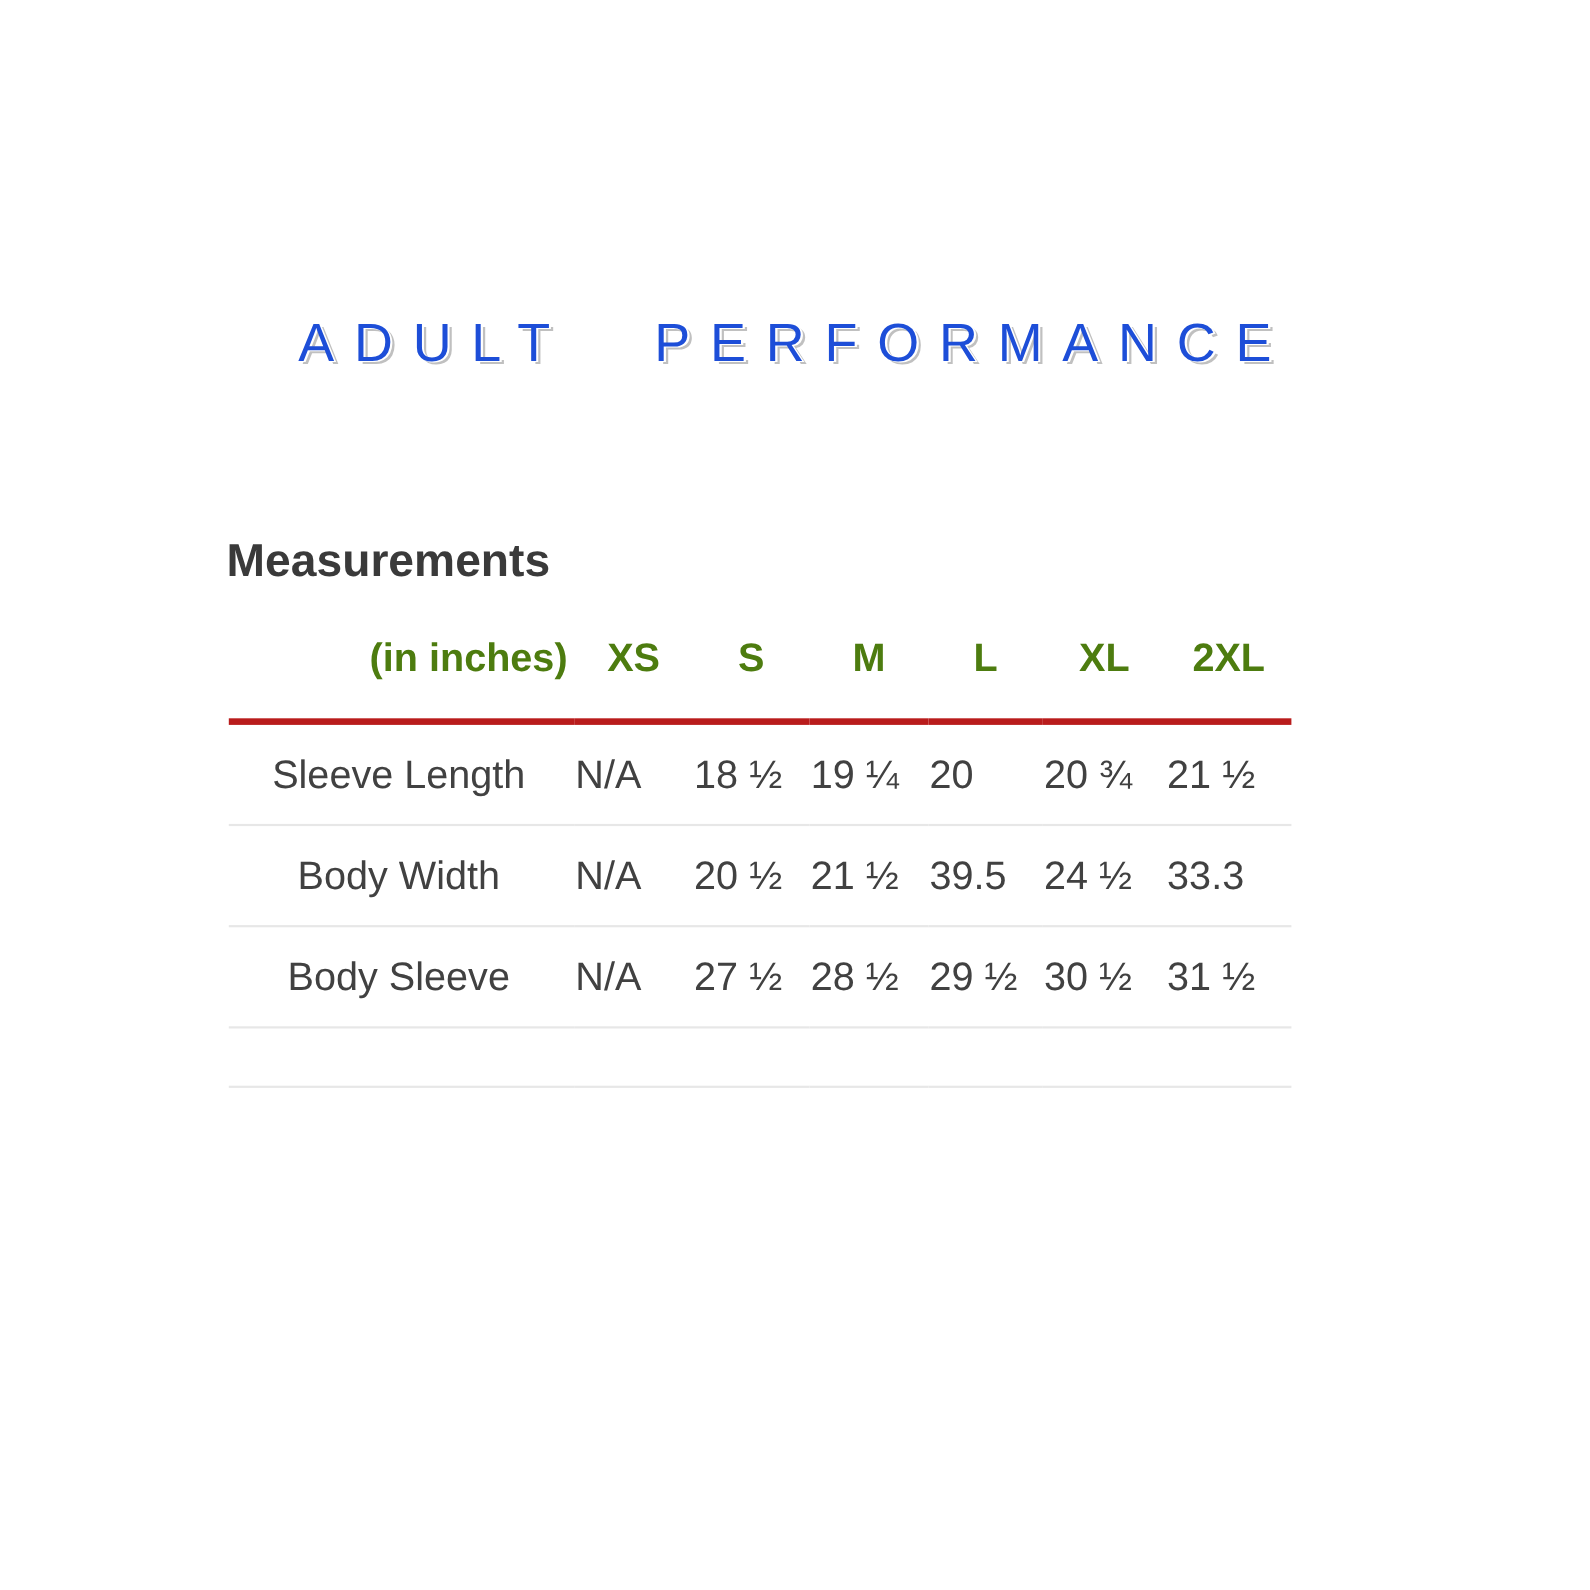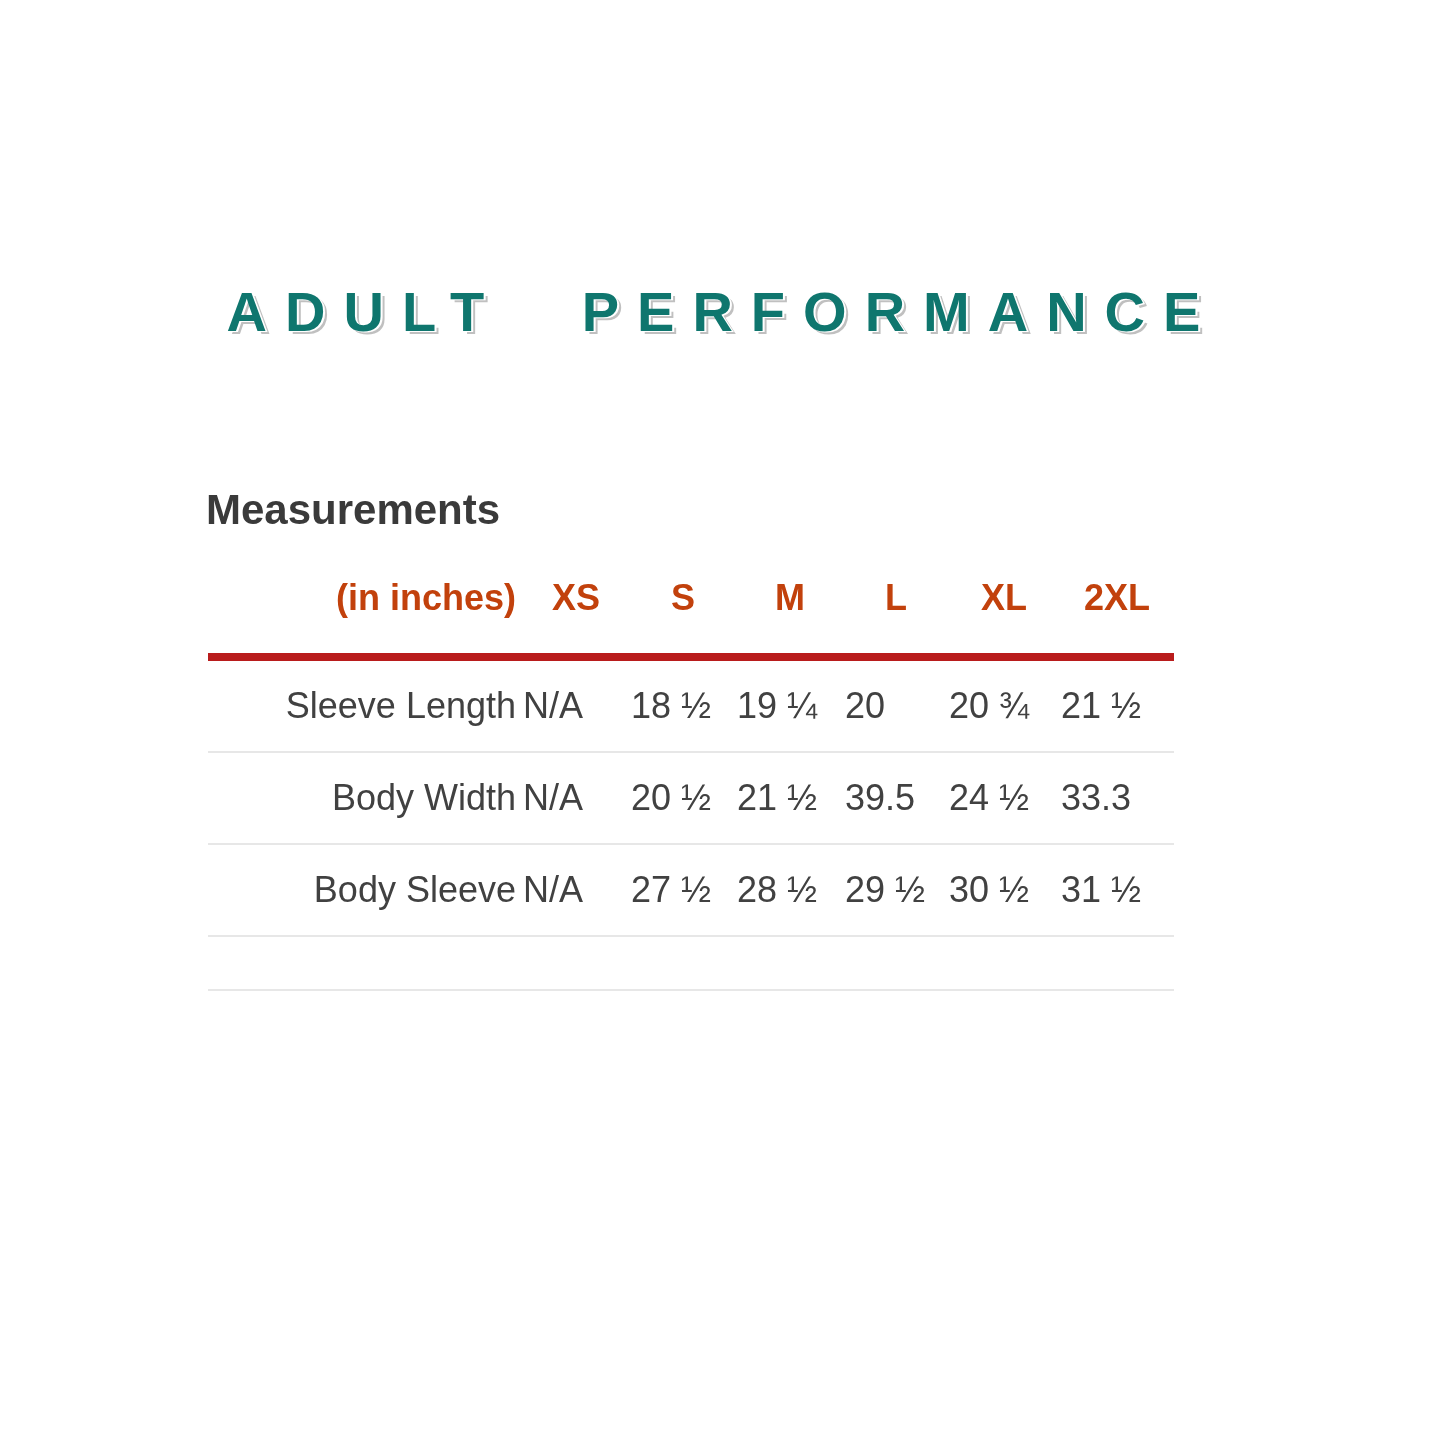--- a/index.html
+++ b/index.html
@@ -17,26 +17,26 @@
   }
   .page {
     width: 1445px;
     height: 1445px;
   }
   
   .title {
     margin: 256px 0 0 0;
     padding: 0;
     text-align: center;
-    font-weight: 700;
-    font-size: 56px;
+    font-weight: 400;
+    font-size: 49px;
     line-height: 112px;
     letter-spacing: 18px;
     word-spacing: 46px;
-    color: #0f766e;
+    color: #1d4ed8;
     text-shadow: 2px 1px 0 #ffffff, 4px 3px 0 rgba(90,90,90,0.38);
   }
   .title-line { display: block; }
 
   
   .measurements { margin-top: 117px; }
   .heading {
     margin: 0 0 0 206px;
     font-size: 42px;
     line-height: 50px;
@@ -46,39 +46,39 @@
   .size-table {
     margin: 14px 0 0 208px;
     width: 966px;
     border-collapse: collapse;
     table-layout: fixed;
     font-size: 36px;
     color: #414141;
   }
   .size-table th {
     font-weight: 700;
-    color: #c2410c;
+    color: #4d7c0f;
     line-height: 48px;
     padding: 25px 0 31px 0;
     text-align: center;
-    border-bottom: 8px solid #b91c1c;
+    border-bottom: 6px solid #b91c1c;
   }
   .size-table th.label-cell {
     text-align: right;
     padding-right: 6px;
   }
   .size-table tbody td {
     height: 88px;
     text-align: left;
     vertical-align: middle;
     border-bottom: 2px solid #e7e7e7;
     font-weight: 400;
   }
   .size-table tbody td.label-cell {
-    text-align: right;
+    text-align: center;
     padding-right: 6px;
   }
   .size-table tbody tr.empty-row td {
     height: 50px;
   }
 </style>
 </head>
 <body>
 
 <div class="page">

